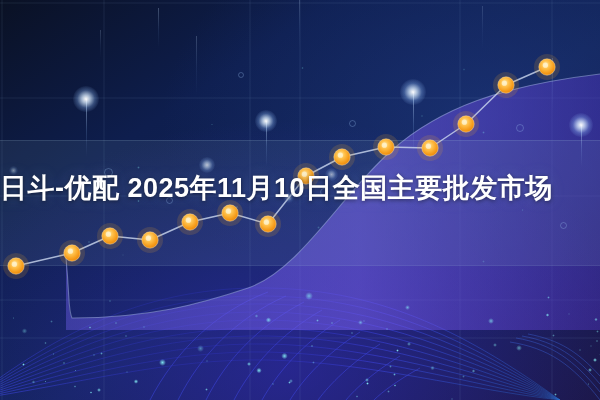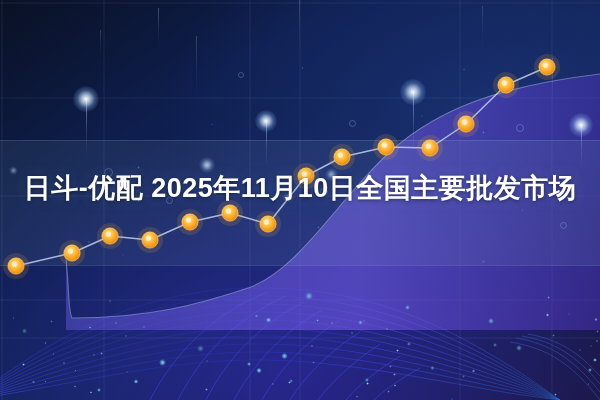--- a/index.html
+++ b/index.html
@@ -18,21 +18,21 @@
   #title-band{
     position:absolute;left:0;right:0;top:140px;height:126px;
     background:rgba(150,190,210,0.10);
     border-top:1px solid rgba(170,205,225,0.16);
     border-bottom:1px solid rgba(170,205,225,0.10);
     backdrop-filter:blur(0.5px);
   }
   #title-wrap{
     position:absolute;left:0;right:0;top:140px;height:96px;
     display:flex;flex-direction:column;
-    align-items:center;justify-content:center;
+    justify-content:center;
     gap:6px;
     z-index:40;
   }
   .tline{
     color:#ffffff;
     font-size:27px;
     font-weight:bold;
     letter-spacing:0.5px;
     line-height:1.28;
     white-space:nowrap;

